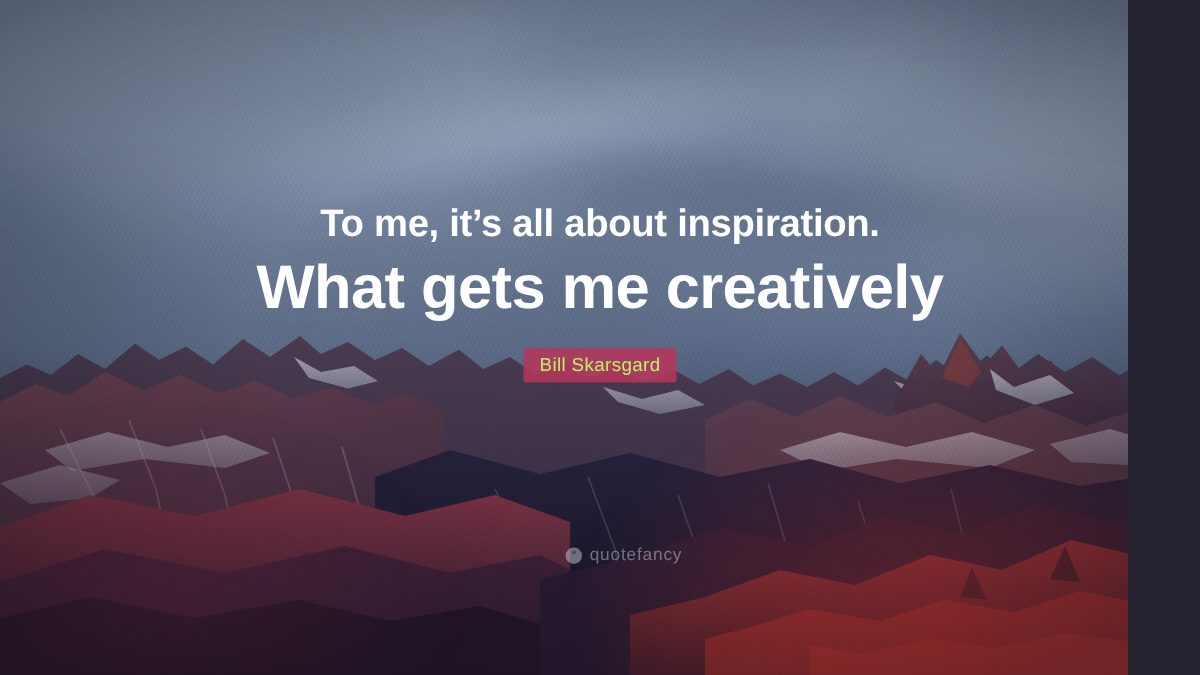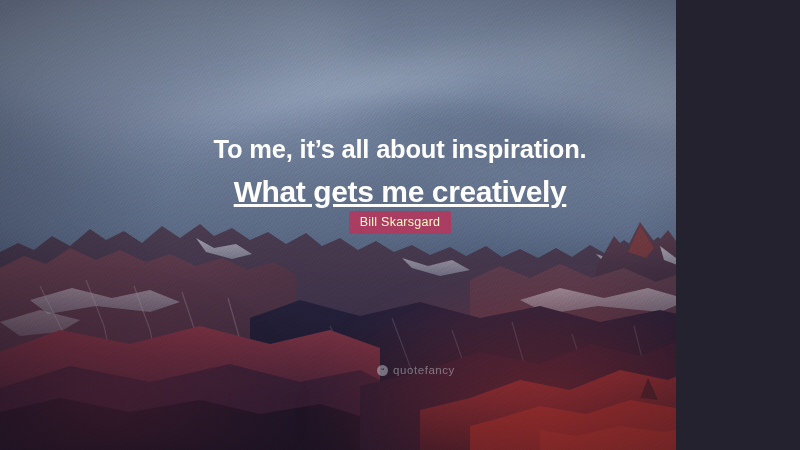--- a/index.html
+++ b/index.html
@@ -2,21 +2,21 @@
 <html><head>
 <meta charset="utf-8">
 <style>
   html,body{margin:0;padding:0;}
   body{
     width:800px;height:450px;overflow:hidden;
     font-family:"Liberation Sans", sans-serif;
     background:#23222e;
   }
   #stage{
-    position:relative;width:676px;height:450px;overflow:hidden;
+    position:relative;width:752px;height:450px;overflow:hidden;
     background:#5d6b85;
   }
 
   
   .sky{
     position:absolute;left:0;top:0;width:800px;height:270px;
     background:
       linear-gradient(180deg,#73849f 0%, #6d7e9a 30%, #65758f 60%, #586884 85%, #4c5a74 100%);
   }
   .cloud{position:absolute;border-radius:50%;filter:blur(26px);pointer-events:none;}
@@ -73,28 +73,29 @@
   .quote{
     width:640px;text-align:center;color:#fff;
     margin-top:134px;
     -webkit-font-smoothing:antialiased;
   }
   .qline{display:block;}
   .qline.l1{
     font-size:25.5px;line-height:31px;font-weight:600;letter-spacing:-.2px;
   }
   .qline.l2,.qline.l3{
-    font-size:30px;line-height:39px;font-weight:700;letter-spacing:-.4px;text-decoration:underline;
+    font-size:41px;line-height:39px;font-weight:700;letter-spacing:-.4px;
   }
   .qline.l2{margin-top:7px;}
 
   .author{
+    margin-top:21px;
     display:inline-block;
     background:rgba(182,54,92,.86);
-    color:#fef9c3;
+    color:#bef264;
     font-size:12.5px;
     font-weight:400;
     letter-spacing:.25px;
     padding:4px 11px 5px 11px;
     border-radius:2px;
   }
 
   .watermark{
     position:absolute;left:16px;top:364px;width:800px;
     display:flex;align-items:center;justify-content:center;gap:5px;

